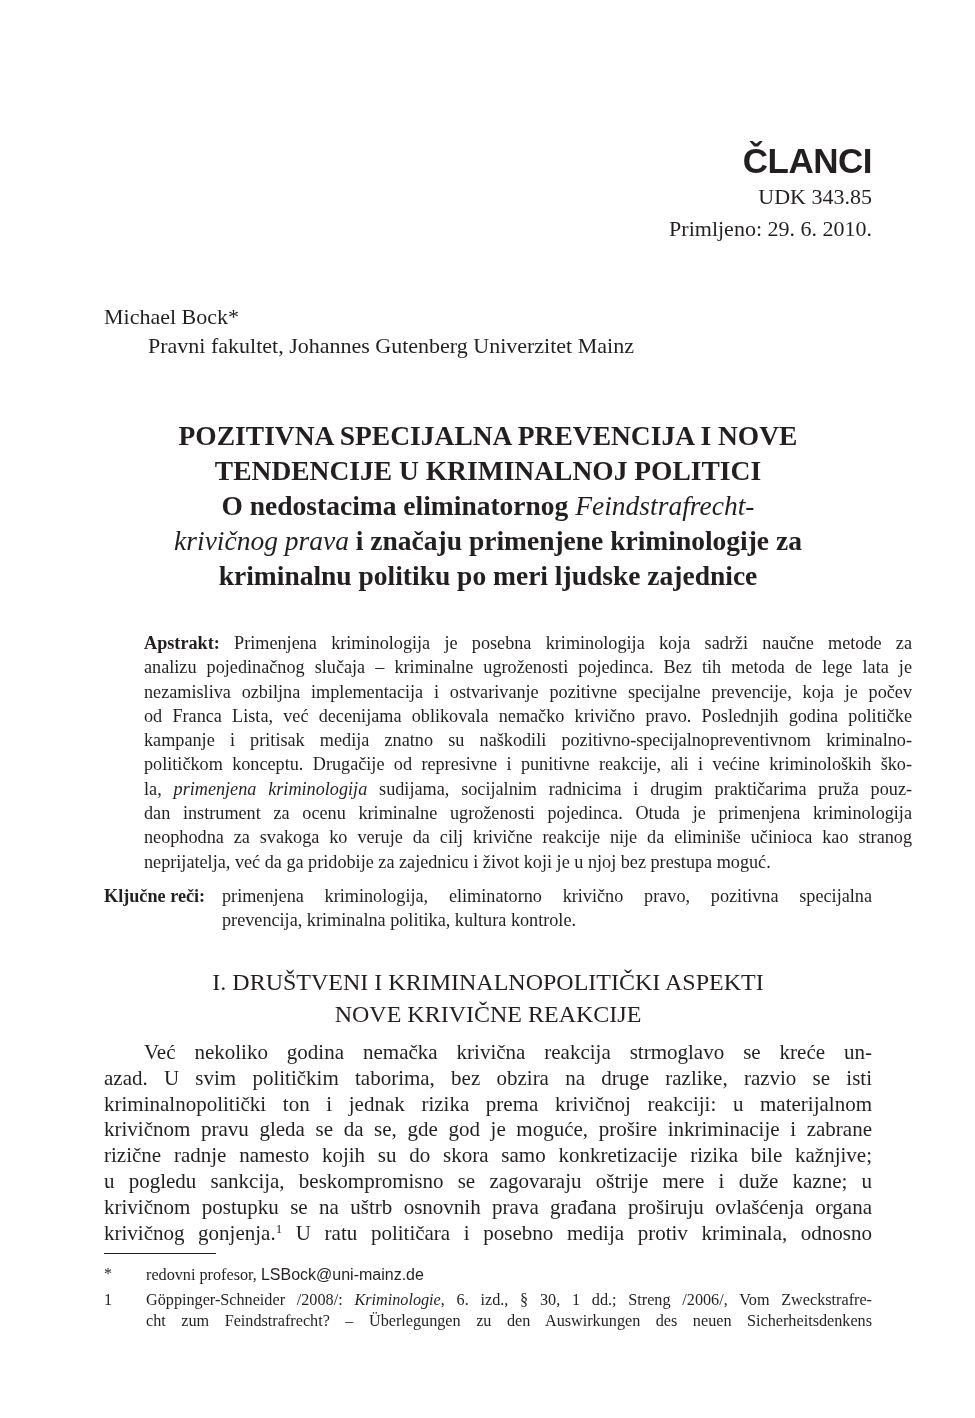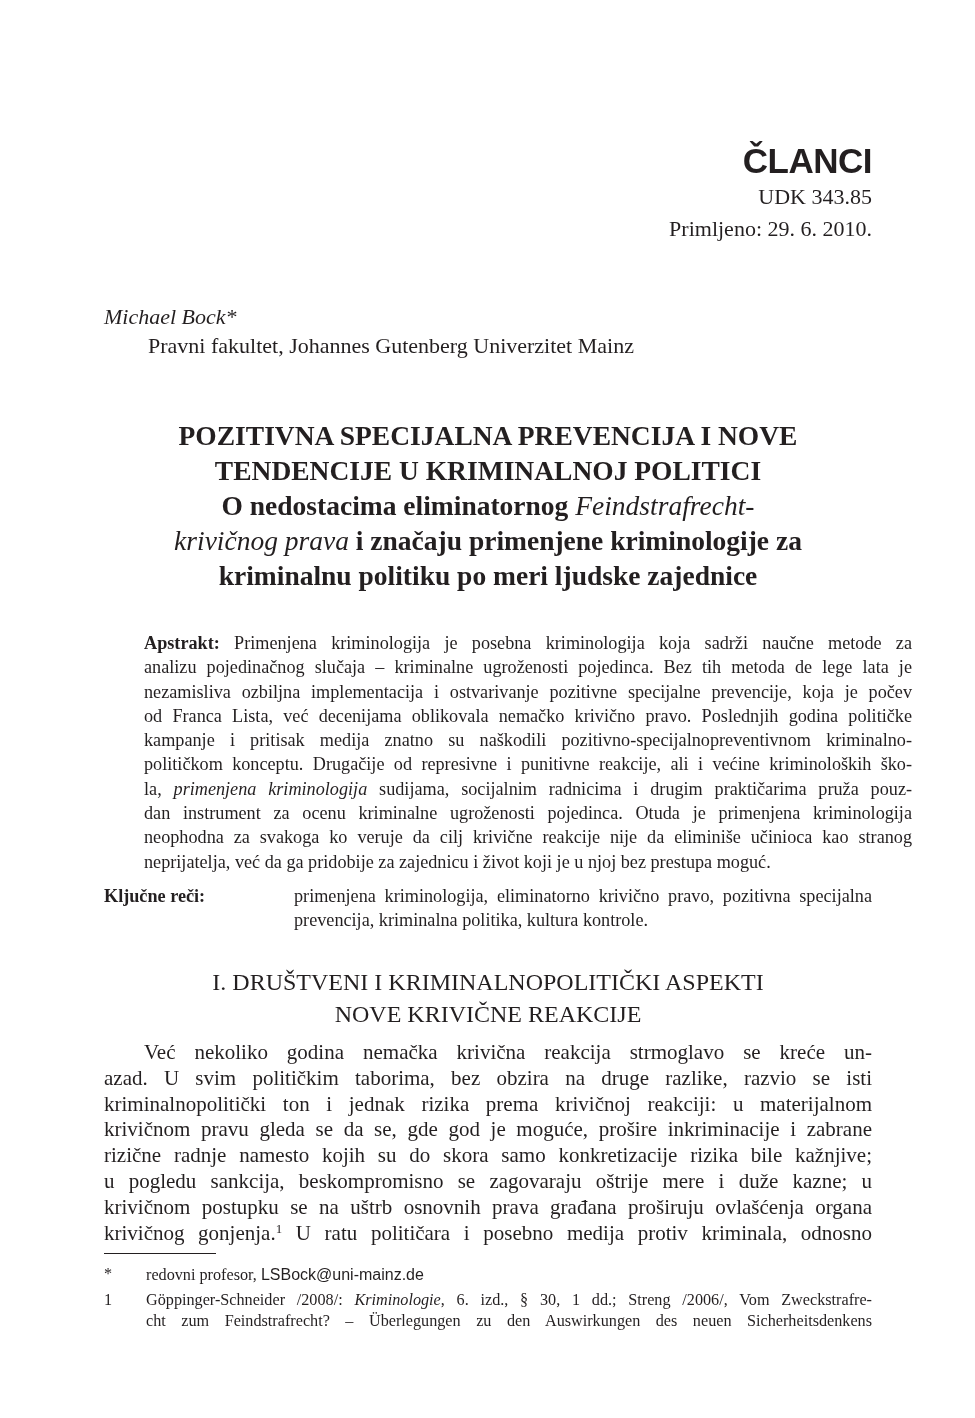--- a/index.html
+++ b/index.html
@@ -13,21 +13,21 @@
     .rubric {
       position: absolute; right: 0; top: 140px;
       font-family: "Liberation Sans", "DejaVu Sans", sans-serif;
       font-weight: bold; font-size: 35px; line-height: 42px; letter-spacing: -0.5px;
       text-align: right;
     }
     .meta { position: absolute; right: 0; text-align: right; font-size: 22px; line-height: 30px; }
     .udk { top: 182px; }
     .received { top: 214px; }
 
-    .author { position: absolute; left: 0; top: 302px; font-size: 22px; line-height: 30px; font-style: italic; }
+    .author { position: absolute; left: 0; top: 302px; font-size: 22px; line-height: 30px; }
     .affil { position: absolute; left: 0; top: 331px; font-size: 22px; line-height: 30px; margin-left: 44px; }
 
     .title-block {
       position: absolute; left: 0; top: 418px; width: 768px;
       text-align: center; font-weight: bold; font-size: 27.5px; line-height: 35px;
     }
     .title-block .l { display: block; white-space: nowrap; }
     .title-block .it { font-style: italic; font-weight: normal; }
 
     .abstract {
@@ -36,23 +36,23 @@
     }
     .abstract .line { display: block; white-space: nowrap; text-align: justify; text-align-last: justify; height: 24.3px; }
     .abstract .line.last { text-align-last: left; }
     .b { font-weight: bold; }
     .i { font-style: italic; }
 
     .keywords {
       position: absolute; left: 0; top: 884px; width: 768px;
       font-size: 18.2px; line-height: 24.3px;
     }
-    .keywords .row { display: flex; gap: 34px; }
+    .keywords .row { display: flex; }
     .keywords .kw-label { font-weight: bold; white-space: nowrap; width: 118px; flex: none; }
-    .keywords .kw-text { flex: 1; margin-left: 38px; }
+    .keywords .kw-text { flex: 1; }
     .keywords .kw-text .line { display: block; white-space: nowrap; text-align: justify; text-align-last: justify; }
     .keywords .kw-text .line.last { text-align-last: left; }
 
     .section-heading {
       position: absolute; left: 0; top: 966px; width: 768px;
       text-align: center; font-size: 24px; line-height: 32px;
     }
     .section-heading .l { display: block; }
 
     .body-text {

